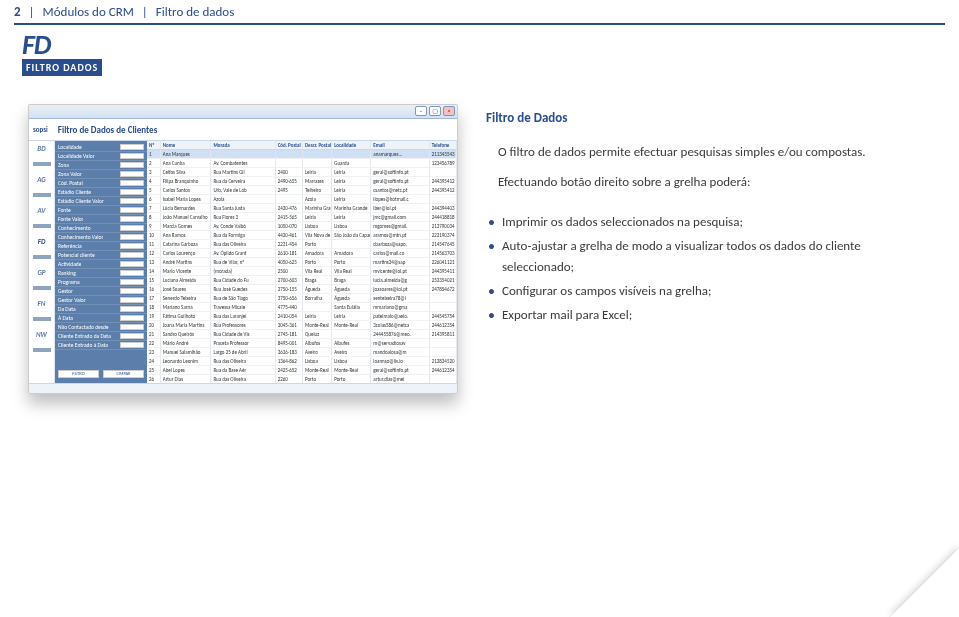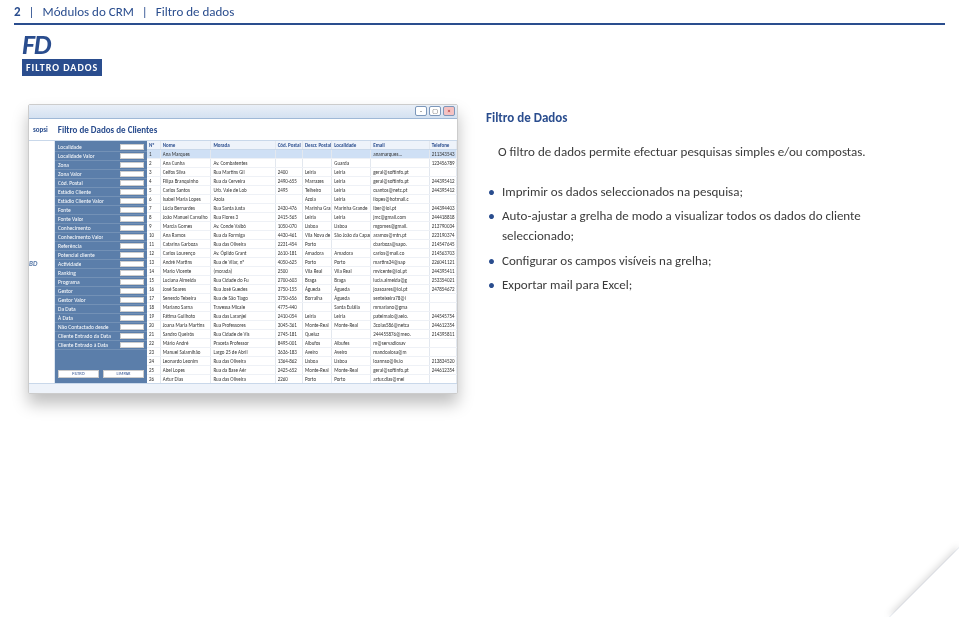--- a/index.html
+++ b/index.html
@@ -107,20 +107,21 @@
   }
   .appbody {
     display: flex;
     height: calc(100% - 14px - 22px - 10px);
   }
   .leftnav {
     width: 26px;
     background: #fff;
     border-right: 1px solid #dde6f1;
     display: flex;
+    flex-direction: column;
     align-items: center;
     gap: 10px;
     padding-top: 4px;
   }
   .leftnav .mini {
     font-size: 7px;
     font-weight: 800;
     font-style: italic;
     color: #5a7aa9;
     line-height: 1;
@@ -667,20 +668,21 @@
             </div>
           </div>
       </div>
     </div>
     <div class="statusbar"></div>
   </div>
 
   <div class="textcol">
     <h2>Filtro de Dados</h2>
     <p>O filtro de dados permite efectuar pesquisas simples e/ou compostas.</p>
+    <p>Efectuando botão direito sobre a grelha poderá:</p>
     <ul id="bullets">
         <li>Imprimir os dados seleccionados na pesquisa;</li>
         <li>Auto-ajustar a grelha de modo a visualizar todos os dados do cliente seleccionado;</li>
         <li>Configurar os campos visíveis na grelha;</li>
         <li>Exportar mail para Excel;</li>
       </ul>
   </div>
 </div>
 
 <div class="corner"></div>

